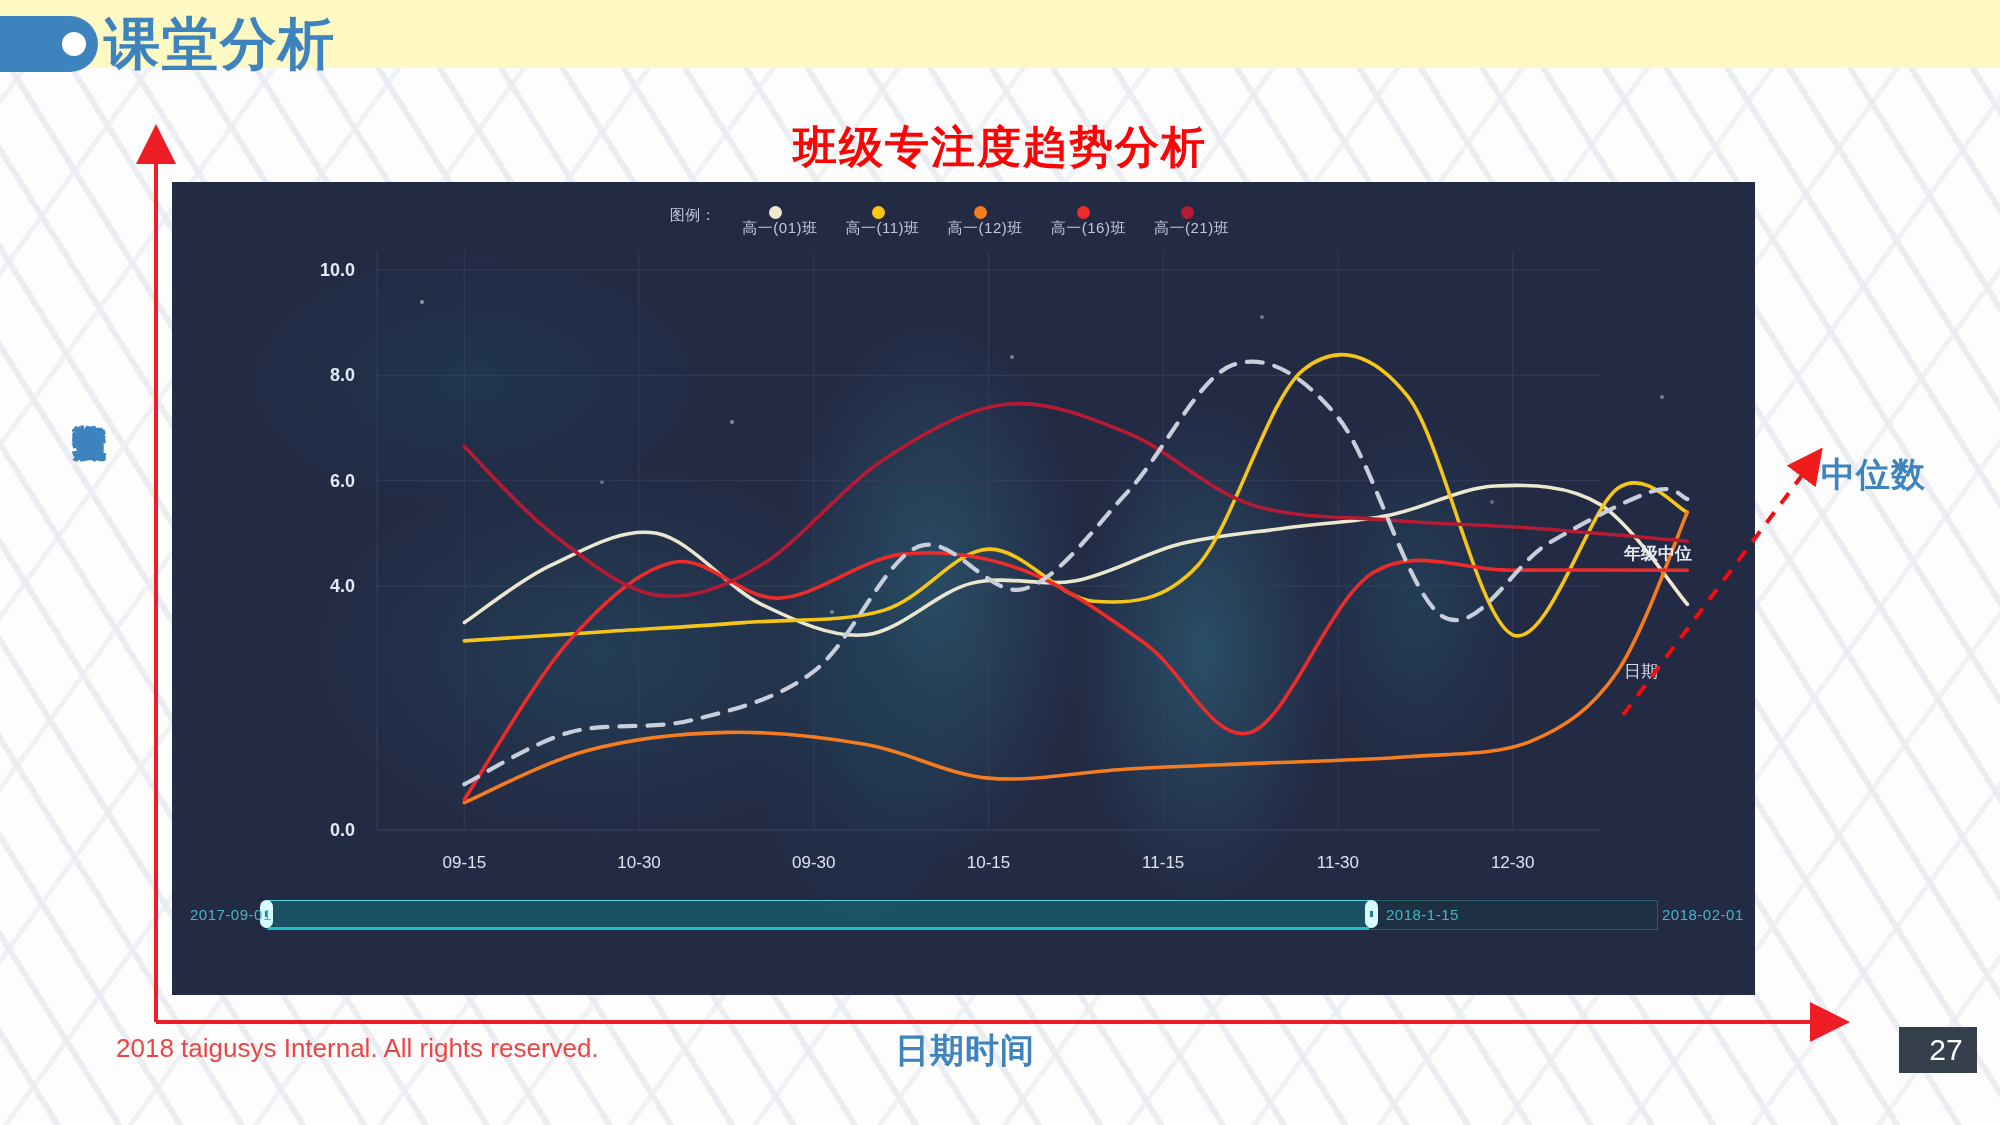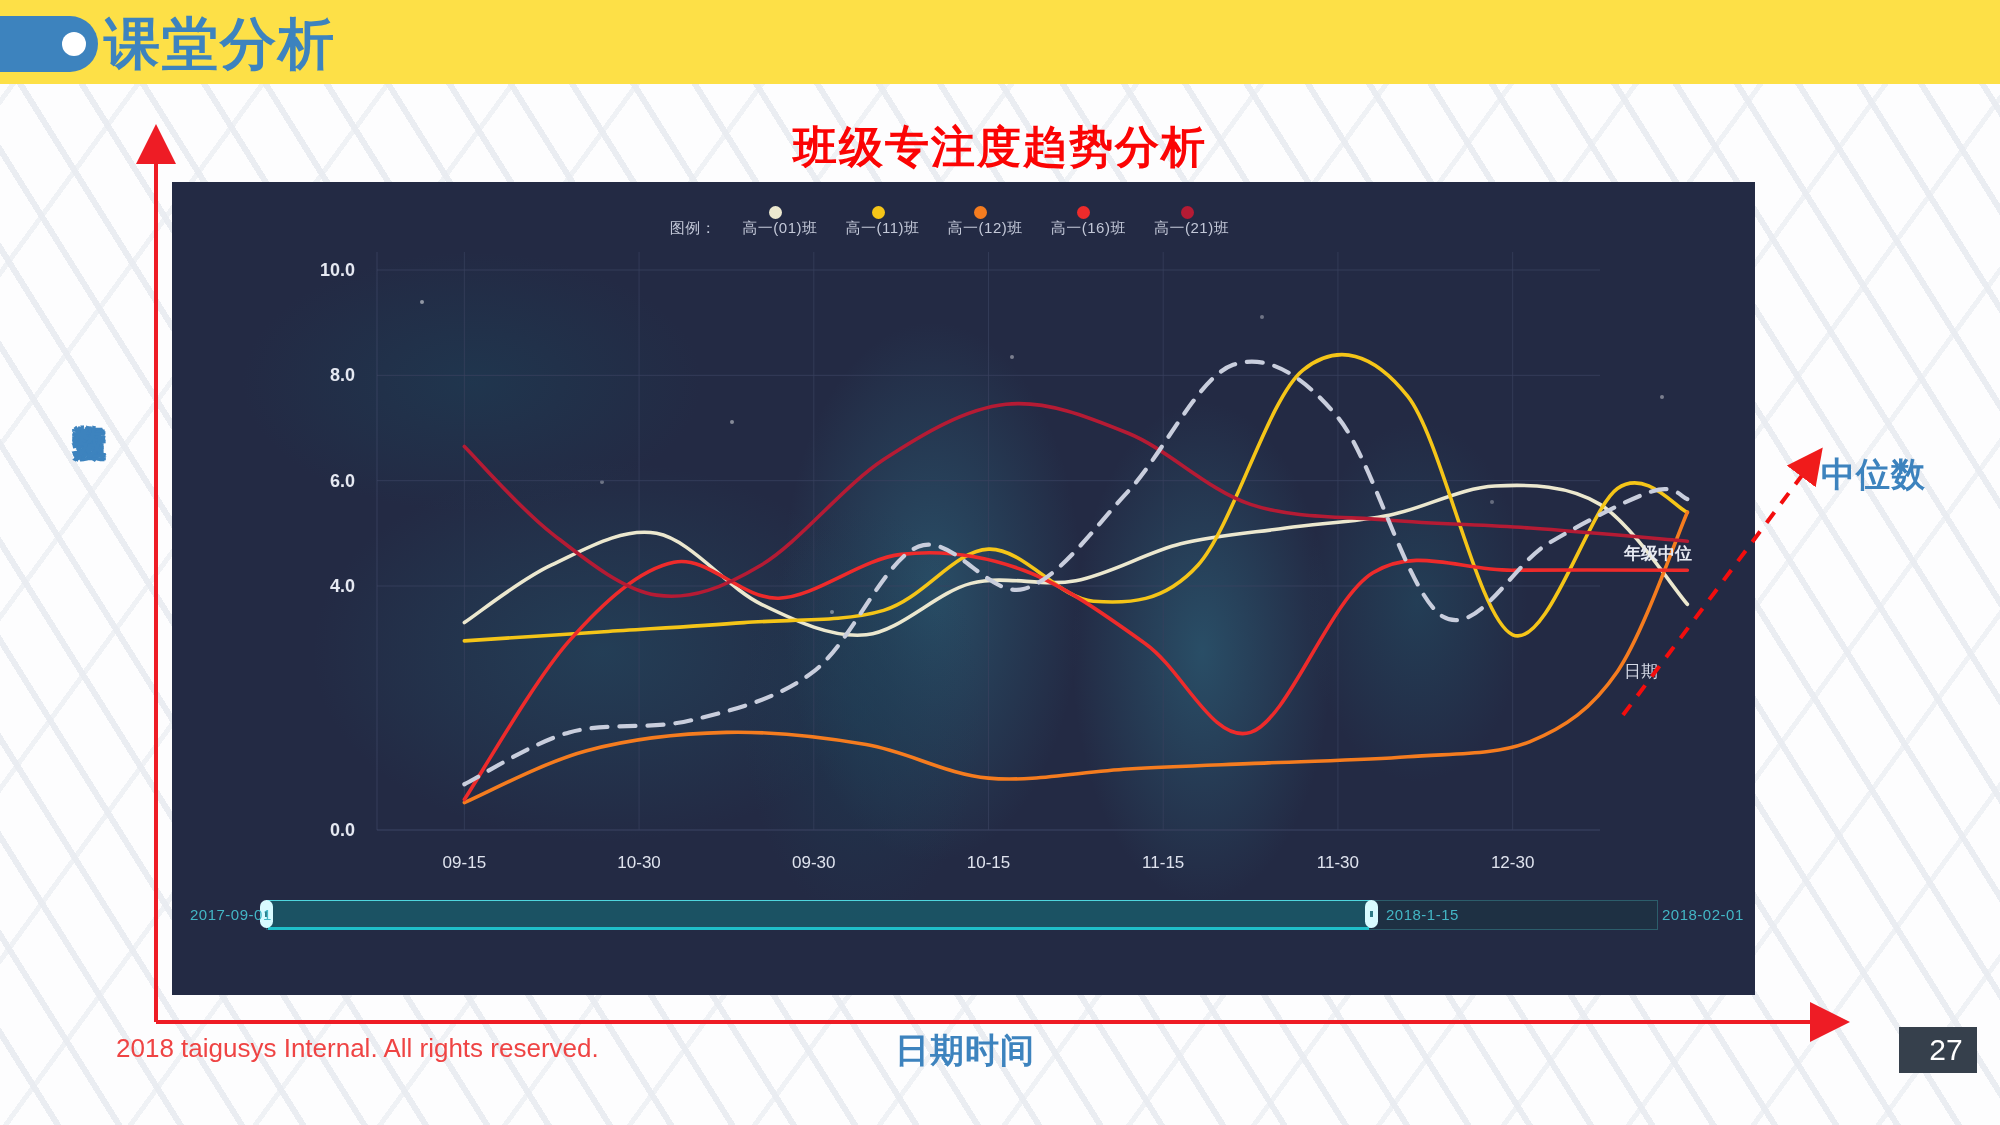--- a/index.html
+++ b/index.html
@@ -15,22 +15,22 @@
   .bg-pattern{
     position:absolute;left:0;top:0;width:2000px;height:1125px;
     background:
       repeating-linear-gradient(58deg, rgba(236,238,242,0) 0px, rgba(236,238,242,0) 46px, rgba(233,236,241,.95) 46px, rgba(233,236,241,.95) 52px),
       repeating-linear-gradient(-54deg, rgba(236,238,242,0) 0px, rgba(236,238,242,0) 96px, rgba(236,239,243,.8) 96px, rgba(236,239,243,.8) 101px),
       #fdfdfe;
     z-index:0;
   }
   
   .header{
-    position:absolute;left:0;top:0;width:2000px;height:84px;
-    background:#fde047;z-index:3;
+    position:absolute;left:0;top:0;width:2000px;height:68px;
+    background:#fef9c3;z-index:3;
   }
   .header-pill{
     position:absolute;left:0;top:16px;width:98px;height:56px;
     background:#3d83be;border-radius:0 28px 28px 0;
   }
   .header-pill .knob{
     position:absolute;right:12px;top:16px;width:24px;height:24px;
     border-radius:50%;background:#ffffff;
   }
   .header-title{
@@ -72,21 +72,21 @@
   
   .slide-arrows{position:absolute;left:0;top:0;width:2000px;height:1125px;z-index:5;pointer-events:none;}
   
   .chart-panel{
     position:absolute;left:172px;top:182px;width:1583px;height:813px;
     background:#232a44;z-index:2;overflow:hidden;
   }
   .panel-glow{position:absolute;left:0;top:0;width:100%;height:100%;}
   .legend{
     position:absolute;left:0;top:24px;width:100%;
-    display:flex;justify-content:center;align-items:flex-end;
+    display:flex;justify-content:center;align-items:flex-start;
     font-size:15px;color:#c3c8d8;letter-spacing:.5px;
   }
   .legend .lab{margin-right:26px;}
   .legend .item{display:flex;align-items:center;margin-right:28px;flex-direction:column;}
   .legend .dot{width:13px;height:13px;border-radius:50%;margin-right:9px;display:inline-block;}
   .plot-svg{position:absolute;left:0;top:0;width:1583px;height:813px;}
   .ytick{fill:#e6e9f2;font-size:18px;font-weight:bold;font-family:"Liberation Sans",sans-serif;}
   .xtick{fill:#dfe3ee;font-size:17px;font-family:"Liberation Sans",sans-serif;}
   .axis-name{fill:#d5d9e6;font-size:17px;font-family:"Liberation Sans",sans-serif;}
   .series-name{fill:#e7eaf3;font-size:17px;font-weight:bold;font-family:"Liberation Sans",sans-serif;}

